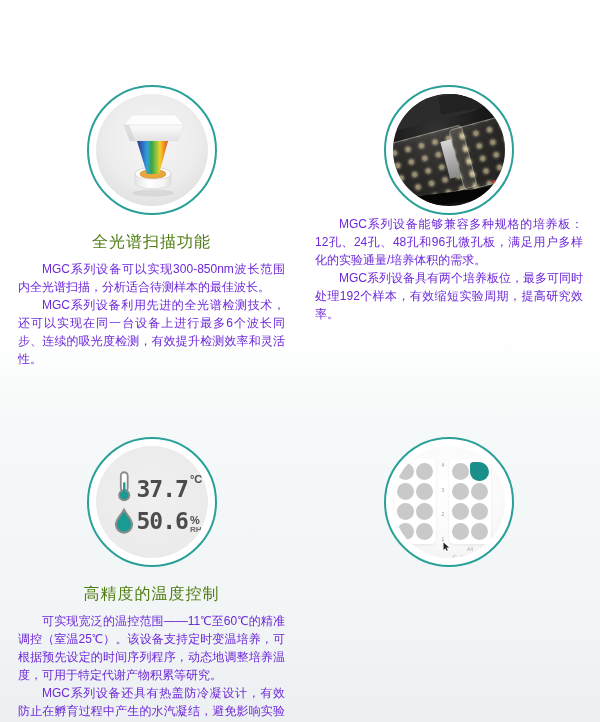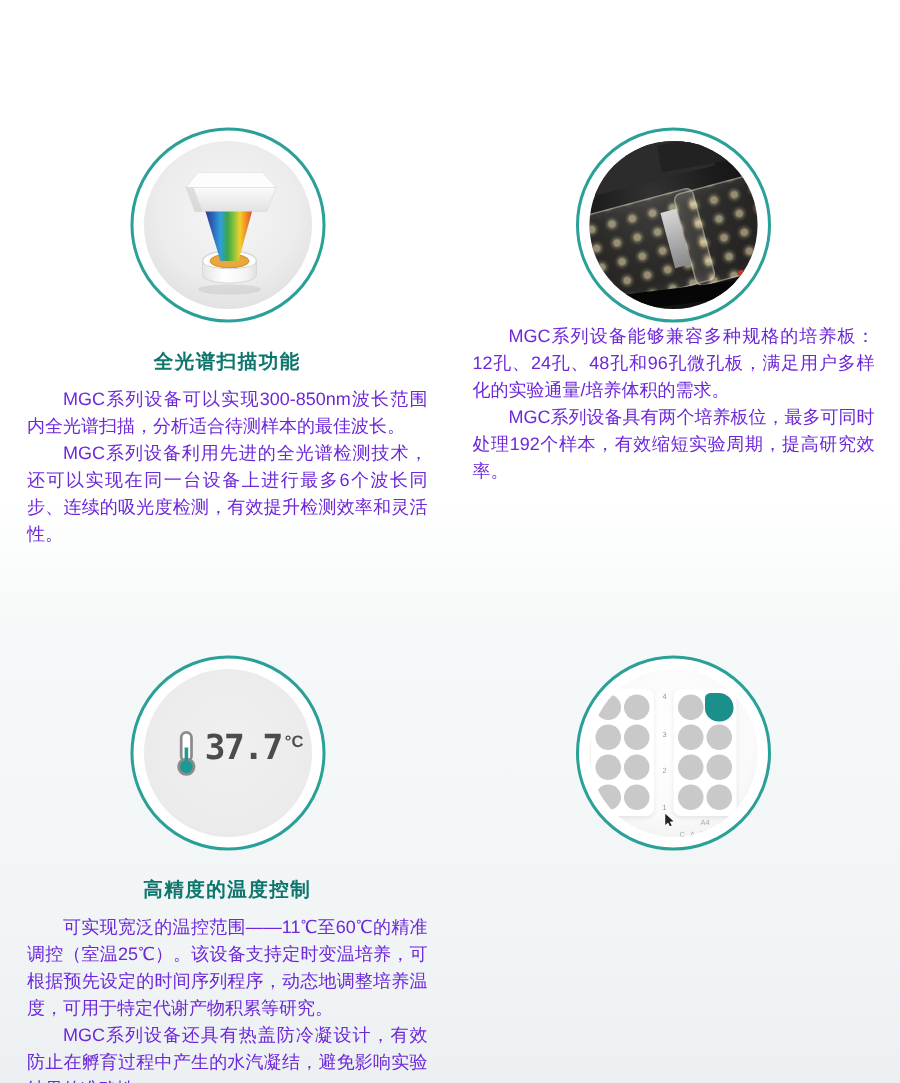--- a/index.html
+++ b/index.html
@@ -23,21 +23,21 @@
   .circle-inner{
     width:112px; height:112px; border-radius:50%; overflow:hidden; position:relative;
   }
   .grad-gray{ background:radial-gradient(circle at 50% 42%, #f6f6f6 0%, #ececec 55%, #d6d6d6 100%); }
   .flat-gray{ background:radial-gradient(circle at 50% 45%, #f0f0f0 0%, #ebebeb 70%, #dedede 100%); }
   .grad-white{ background:radial-gradient(circle at 50% 40%, #ffffff 0%, #fafafa 60%, #ececec 100%); }
   .photo{ background:radial-gradient(circle at 38% 32%, #333333 0%, #1b1b1b 42%, #0a0a0a 100%); }
 
   .feature-title{
     margin-top:17px; margin-bottom:7px; text-align:center;
-    font-size:13px; font-weight:bold; color:#0f766e; letter-spacing:1px;
+    font-size:16px; font-weight:normal; color:#4d7c0f; letter-spacing:1px;
   }
   .body-text{
     font-size:12px; line-height:18px; color:#6d28d9; font-weight:500;
     text-align:justify; text-indent:2em;
   }
 
   
   .machine-bar{ position:absolute; left:-12px; top:4px; width:95px; height:24px;
     background:#2c2c2c; transform:rotate(-14deg); border-radius:3px; }
   .machine-bar2{ position:absolute; left:46px; top:-4px; width:80px; height:18px;
@@ -56,21 +56,21 @@
   .carrier{ position:absolute; left:52px; top:46px; width:11px; height:38px;
     background:linear-gradient(#d6d6d6,#8a8a8a); transform:rotate(-15deg); }
   .reddot{ position:absolute; left:99px; top:86px; width:5px; height:4px;
     background:#c23b2e; border-radius:50%; }
   .botbar{ position:absolute; left:16px; top:98px; width:86px; height:11px;
     background:#060606; transform:rotate(-7deg); }
 
   
   .lcd{ position:absolute; inset:0; display:flex; flex-direction:column;
     justify-content:center; align-items:flex-start; padding-left:17px; gap:5px; }
-  .lcd-row{ display:flex; align-items:flex-start; gap:2px; }
+  .lcd-row{ display:flex; align-items:flex-end; gap:2px; }
   .lcd-num{ font-family:"DejaVu Sans Mono", monospace; font-weight:bold;
     font-size:23px; color:#4c4c4c; letter-spacing:-1px; }
   .lcd-unit{ font-size:11px; font-weight:bold; color:#4c4c4c; align-self:flex-start; margin-top:3px; }
   .unit-stack{ display:flex; flex-direction:column; line-height:9px; margin-top:2px; }
   .unit-stack .u-top{ font-size:11px; font-weight:bold; color:#4c4c4c; }
   .unit-stack .u-bot{ font-size:8px; font-weight:bold; color:#6a6a6a; }
 
   
   .plate-ui{ position:absolute; inset:0; }
   .wplate{ position:absolute; width:42px; height:85px; background:#ffffff;
@@ -159,20 +159,30 @@
       <div class="lcd">
         <div class="lcd-row">
           <svg width="22" height="32" viewBox="0 0 24 34">
             <rect x="8.5" y="2" width="7.5" height="21" rx="3.75" fill="#ffffff" stroke="#8b8b8b" stroke-width="2"></rect>
             <circle cx="12.25" cy="27" r="5.6" fill="#1b9a93" stroke="#8b8b8b" stroke-width="2"></circle>
             <rect x="11" y="13" width="2.6" height="12" fill="#1b9a93"></rect>
           </svg>
           <span class="lcd-num">37.7</span>
           <span class="lcd-unit">°C</span>
         </div>
+        <div class="lcd-row">
+          <svg width="22" height="27" viewBox="0 0 24 30">
+            <path d="M12,3 C15.5,9.5 21,13.5 21,19.5 A9,9 0 1 1 3,19.5 C3,13.5 8.5,9.5 12,3 Z" fill="#1b9a93" stroke="#8b8b8b" stroke-width="2.2"></path>
+          </svg>
+          <span class="lcd-num">50.6</span>
+          <span class="unit-stack">
+            <span class="u-top">%</span>
+            <span class="u-bot">RH</span>
+          </span>
+        </div>
       </div>
     </div>
   </div>
   <h2 class="feature-title">高精度的温度控制</h2>
   <p class="body-text">可实现宽泛的温控范围——11℃至60℃的精准调控（室温25℃）。该设备支持定时变温培养，可根据预先设定的时间序列程序，动态地调整培养温度，可用于特定代谢产物积累等研究。</p>
   <p class="body-text">MGC系列设备还具有热盖防冷凝设计，有效防止在孵育过程中产生的水汽凝结，避免影响实验结果的准确性。</p>
 </section>
 
 <section class="card" id="card-br">
   <div class="ring">

